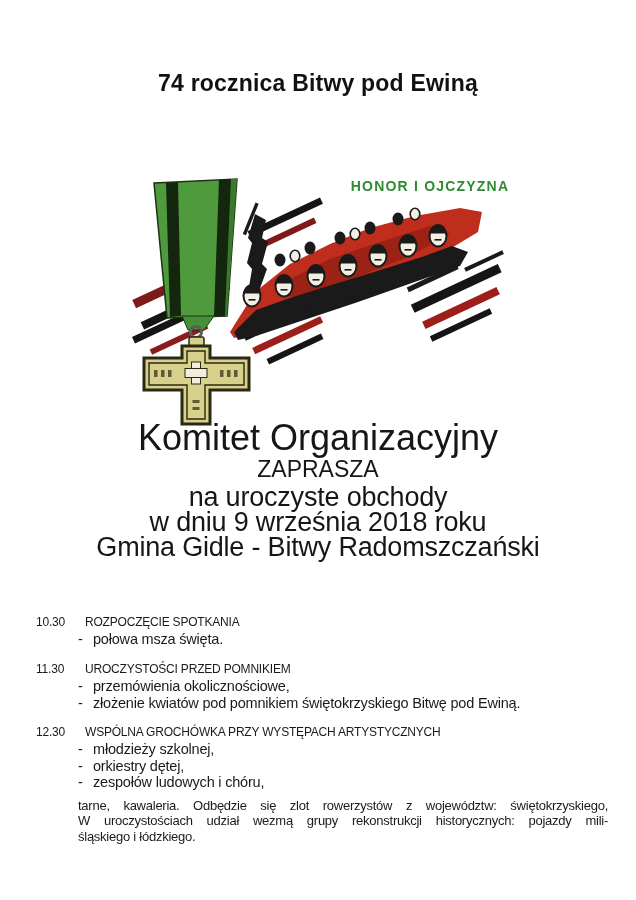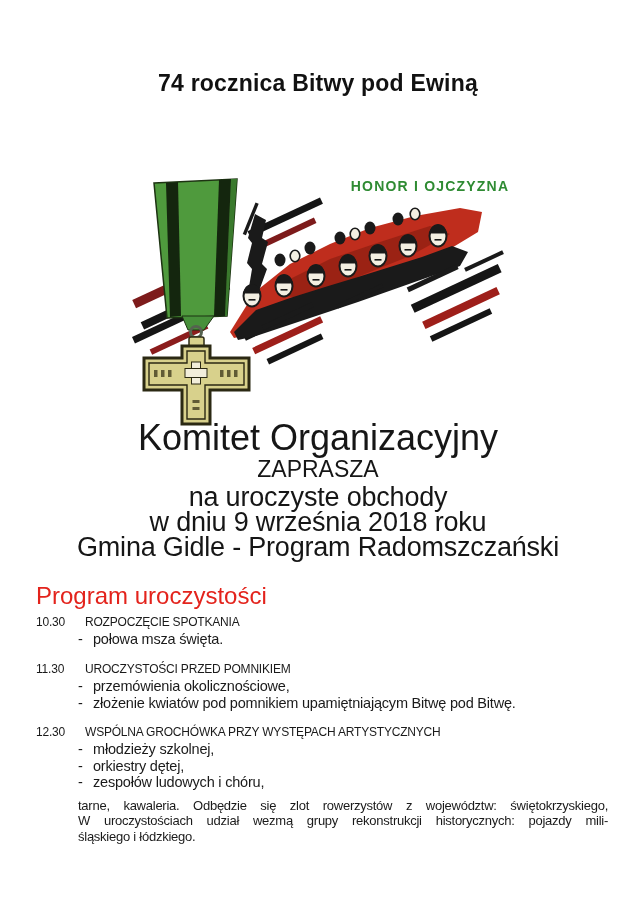--- a/index.html
+++ b/index.html
@@ -158,24 +158,23 @@
         </g>
       </g>
     </svg>
   </div>
 
   <div class="invitation">
     <div class="inv-big">Komitet Organizacyjny</div>
     <div class="inv-big2">ZAPRASZA</div>
     <div class="inv-med">na uroczyste obchody</div>
     <div class="inv-med">w dniu 9 września 2018 roku</div>
-    <div class="inv-med">Gmina Gidle - Program Radomszczański</div>
-  </div>
-
-  <div class="program-heading">Program uroczystości</div>
+    <div class="inv-med">Gmina Gidle - Bitwy Radomszczański</div>
+  </div>
+
 
   <div class="group g1">
     <div class="row">
       <span class="time">10.30</span>
       <span class="ptitle">ROZPOCZĘCIE SPOTKANIA</span>
     </div>
     <div class="detail">
       <span class="dash">-</span>
       <span>połowa msza święta.</span>
     </div>
@@ -185,21 +184,21 @@
     <div class="row">
       <span class="time">11.30</span>
       <span class="ptitle">UROCZYSTOŚCI PRZED POMNIKIEM</span>
     </div>
     <div class="detail">
       <span class="dash">-</span>
       <span>przemówienia okolicznościowe,</span>
     </div>
     <div class="detail">
       <span class="dash">-</span>
-      <span>złożenie kwiatów pod pomnikiem upamiętniającym Bitwę pod Bitwę.</span>
+      <span>złożenie kwiatów pod pomnikiem świętokrzyskiego Bitwę pod Ewiną.</span>
     </div>
   </div>
 
   <div class="group g3">
     <div class="row">
       <span class="time">12.30</span>
       <span class="ptitle">WSPÓLNA GROCHÓWKA PRZY WYSTĘPACH ARTYSTYCZNYCH</span>
     </div>
     <div class="detail">
       <span class="dash">-</span>

